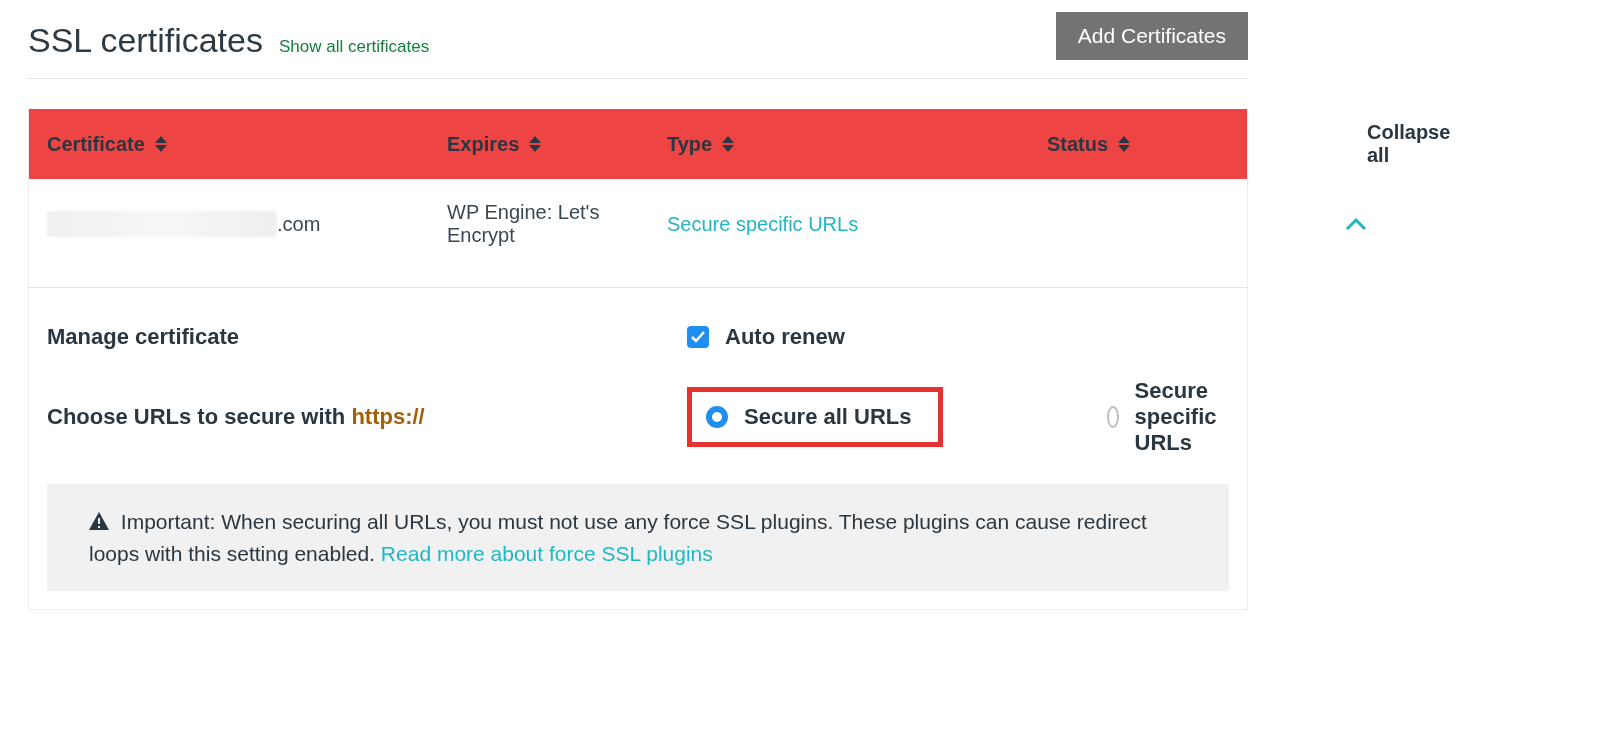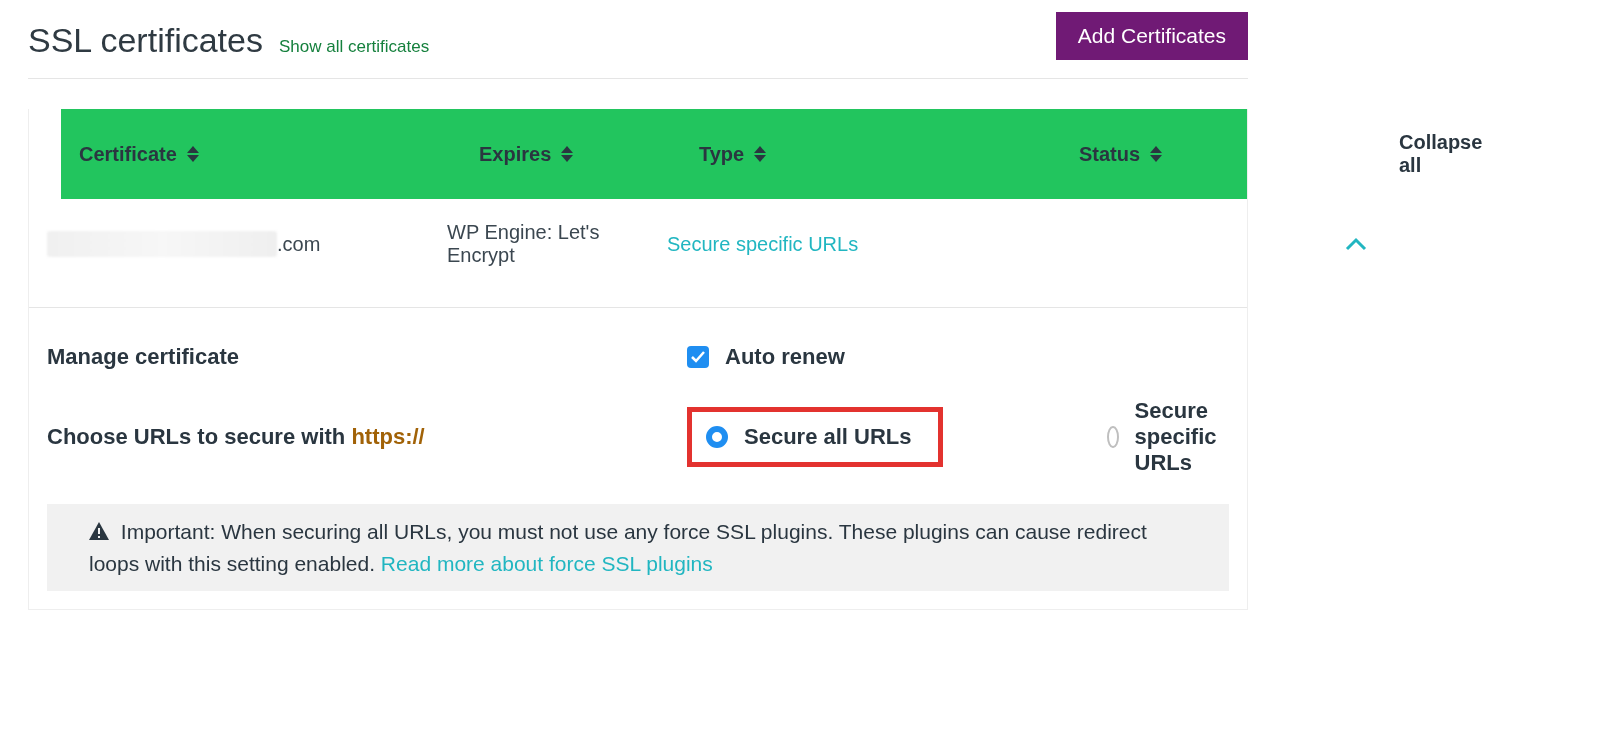--- a/index.html
+++ b/index.html
@@ -33,38 +33,37 @@
     color: #2f3a42;
     margin: 0;
   }
   .link {
     color: #15803d;
     text-decoration: none;
     font-size: 17px;
     cursor: pointer;
   }
   .btn-primary {
-    background: #701a75;
+    background: #737373;
     color: #fff;
     border: none;
     font-size: 21px;
     padding: 12px 22px;
     cursor: pointer;
     font-weight: 400;
   }
   .btn-primary.small { font-size: 20px; padding: 10px 20px; }
 
   .table-wrap { margin-top: 30px; border: 1px solid #eee; border-top: none; }
   .thead {
     display: grid;
     grid-template-columns: 400px 220px 380px 320px 1fr;
     align-items: center;
-    background: #22c55e;
-    padding: 22px 18px;
-    margin-left: 32px;
+    background: #ef4444;
+    padding: 12px 18px;
   }
   .th {
     font-size: 20px;
     font-weight: 700;
     color: #2a3640;
     display: flex;
     align-items: center;
     gap: 10px;
   }
   .th.right { justify-content: flex-end; }
@@ -153,21 +152,21 @@
   .highlight-red {
     border: 5px solid #e3322f;
     padding: 12px 26px 12px 14px;
     display: inline-flex;
     align-items: center;
     gap: 16px;
   }
 
   .notice {
     background: #f1f1f1;
-    padding: 12px 42px;
+    padding: 22px 42px;
     margin-top: 20px;
     font-size: 21px;
     line-height: 1.5;
     color: #2a3640;
   }
   .notice .warn-icon { margin-right: 6px; position: relative; top: 1px;}
   .notice a { color: #21b6c1; text-decoration: none; }
 
   .save-row {
     display: flex;

